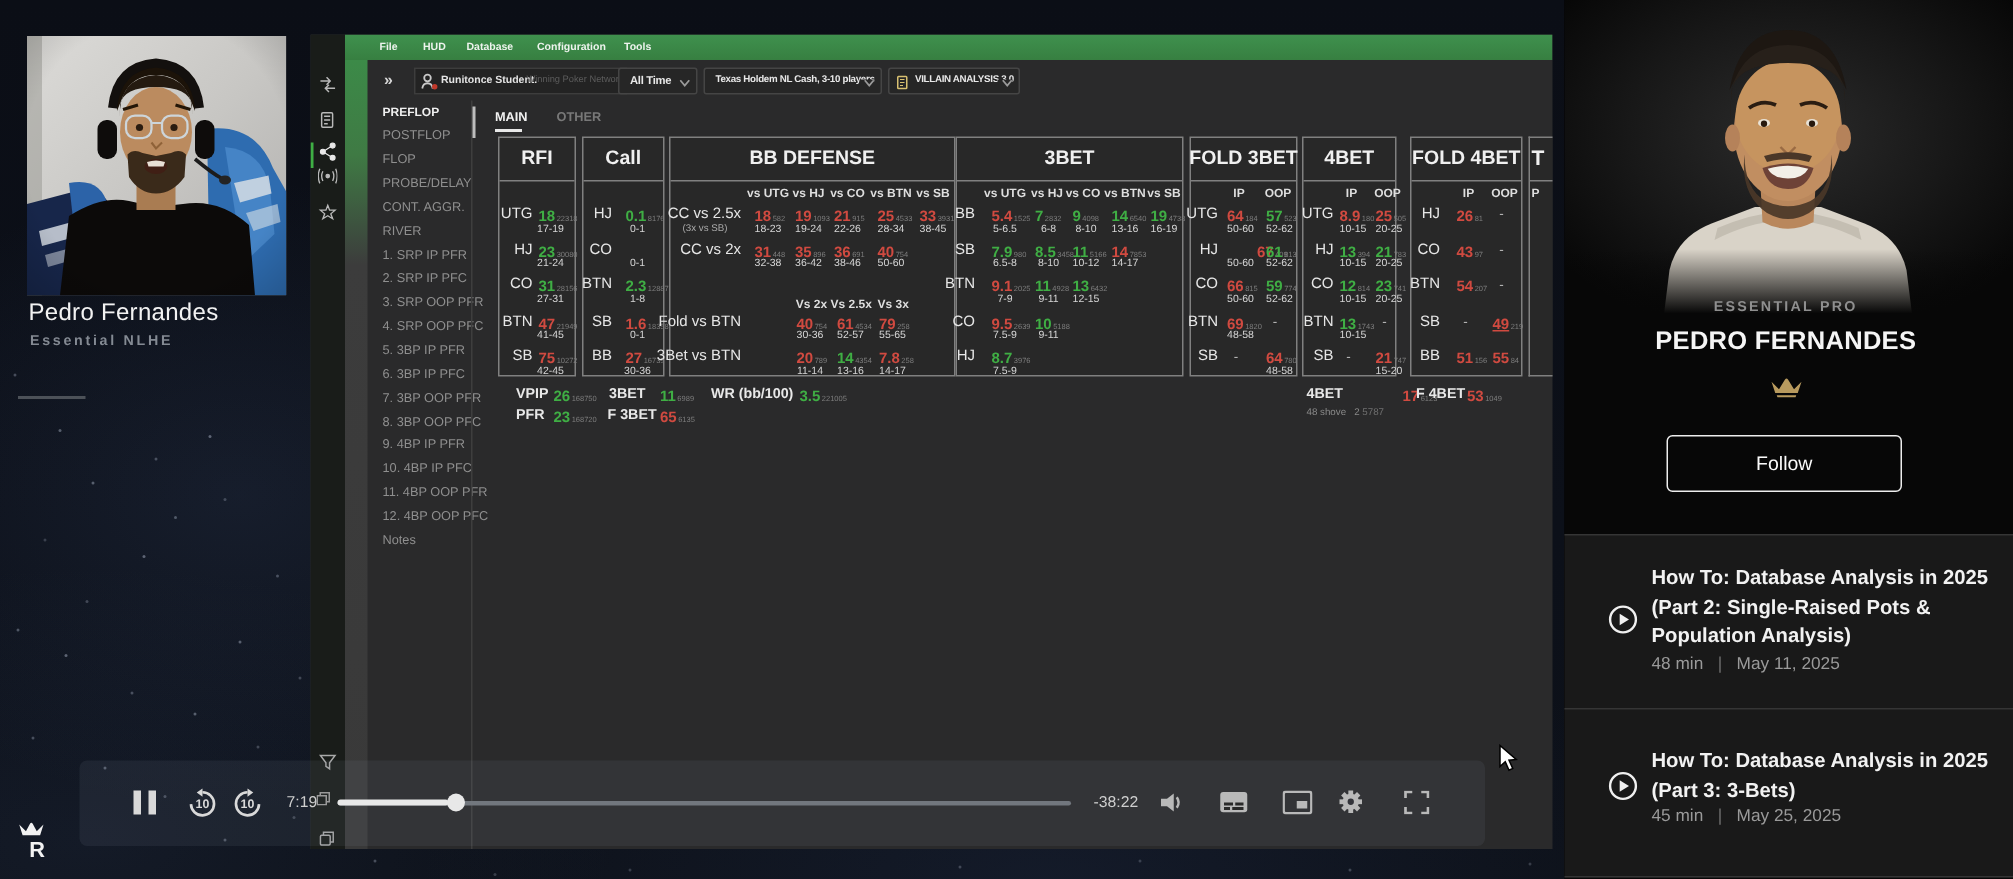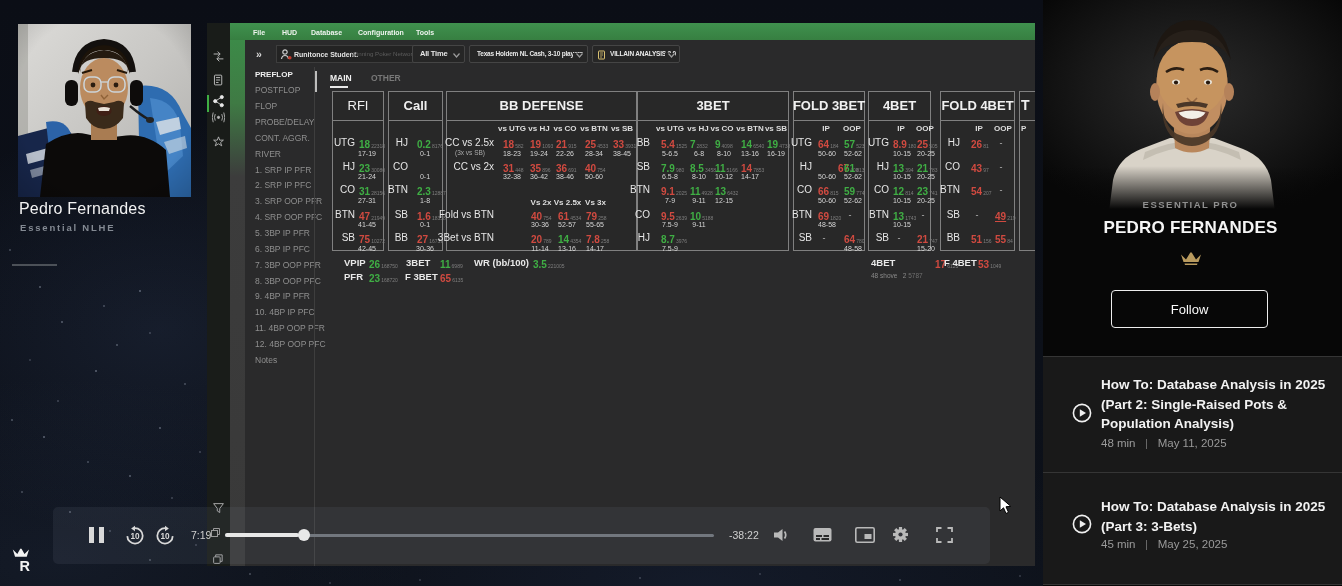--- a/index.html
+++ b/index.html
@@ -183,42 +183,42 @@
 <span class="t " style="left:48px;top:336.8px;transform:translate(0,-50%);font-size:8.5px;color:#8f8f8f;">Notes</span>
 <div class="abs" style="left:107px;top:44px;width:1px;height:499px;background:#3e3e3e;"></div>
 <div class="abs" style="left:108px;top:48px;width:2px;height:21px;background:#bdbdbd;"></div>
 <span class="t " style="left:123px;top:55px;transform:translate(0,-50%);font-size:8.5px;font-weight:bold;color:#f2f2f2;">MAIN</span>
 <div class="abs" style="left:123px;top:63px;width:18px;height:2px;background:#e8e8e8;"></div>
 <span class="t " style="left:164px;top:55px;transform:translate(0,-50%);font-size:8.5px;font-weight:bold;color:#787878;">OTHER</span>
 </div>
 <div class="panel" style="left:332px;top:91px;width:52px;height:159.5px;">
     <div class="phead"></div>
   </div>
-<span class="t " style="left:358.0px;top:105px;transform:translate(-50%,-50%);font-size:13px;font-weight:normal;color:#f0f0f0;">RFI</span>
+<span class="t " style="left:358.0px;top:105px;transform:translate(-50%,-50%);font-size:13px;font-weight:bold;color:#f0f0f0;">RFI</span>
 <span class="t lb" style="left:355px;top:143px;transform:translate(-100%,-50%);">UTG</span>
 <span class="t vg" style="left:359px;top:143px;transform:translate(0,-50%);"><b style="color:#3fae44;">18</b><i>22318</i></span>
 <span class="t rg" style="left:367px;top:152.5px;transform:translate(-50%,-50%);">17-19</span>
 <span class="t lb" style="left:355px;top:166.5px;transform:translate(-100%,-50%);">HJ</span>
 <span class="t vg" style="left:359px;top:166.5px;transform:translate(0,-50%);"><b style="color:#3fae44;">23</b><i>30080</i></span>
 <span class="t rg" style="left:367px;top:176.0px;transform:translate(-50%,-50%);">21-24</span>
 <span class="t lb" style="left:355px;top:190px;transform:translate(-100%,-50%);">CO</span>
 <span class="t vg" style="left:359px;top:190px;transform:translate(0,-50%);"><b style="color:#3fae44;">31</b><i>28156</i></span>
 <span class="t rg" style="left:367px;top:199.5px;transform:translate(-50%,-50%);">27-31</span>
 <span class="t lb" style="left:355px;top:214.5px;transform:translate(-100%,-50%);">BTN</span>
 <span class="t vg" style="left:359px;top:214.5px;transform:translate(0,-50%);"><b style="color:#d04a40;">47</b><i>21949</i></span>
 <span class="t rg" style="left:367px;top:224.0px;transform:translate(-50%,-50%);">41-45</span>
 <span class="t lb" style="left:355px;top:238px;transform:translate(-100%,-50%);">SB</span>
 <span class="t vg" style="left:359px;top:238px;transform:translate(0,-50%);"><b style="color:#d04a40;">75</b><i>10272</i></span>
 <span class="t rg" style="left:367px;top:247.5px;transform:translate(-50%,-50%);">42-45</span>
 <div class="panel" style="left:388px;top:91px;width:55px;height:159.5px;">
     <div class="phead"></div>
   </div>
 <span class="t " style="left:415.5px;top:105px;transform:translate(-50%,-50%);font-size:13px;font-weight:bold;color:#f0f0f0;">Call</span>
 <span class="t lb" style="left:408px;top:143px;transform:translate(-100%,-50%);">HJ</span>
-<span class="t vg" style="left:417px;top:143px;transform:translate(0,-50%);"><b style="color:#3fae44;">0.2</b><i>8176</i></span>
+<span class="t vg" style="left:417px;top:143px;transform:translate(0,-50%);"><b style="color:#3fae44;">0.1</b><i>8176</i></span>
 <span class="t rg" style="left:425px;top:152.5px;transform:translate(-50%,-50%);">0-1</span>
 <span class="t lb" style="left:408px;top:166.5px;transform:translate(-100%,-50%);">CO</span>
 <span class="t vg" style="left:417px;top:166.5px;transform:translate(0,-50%);"><b style="color:#3fae44;margin-left:48px;">0.7</b><i>7827</i></span>
 <span class="t rg" style="left:425px;top:176.0px;transform:translate(-50%,-50%);">0-1</span>
 <span class="t lb" style="left:408px;top:190px;transform:translate(-100%,-50%);">BTN</span>
 <span class="t vg" style="left:417px;top:190px;transform:translate(0,-50%);"><b style="color:#3fae44;">2.3</b><i>12887</i></span>
 <span class="t rg" style="left:425px;top:199.5px;transform:translate(-50%,-50%);">1-8</span>
 <span class="t lb" style="left:408px;top:214.5px;transform:translate(-100%,-50%);">SB</span>
 <span class="t vg" style="left:417px;top:214.5px;transform:translate(0,-50%);"><b style="color:#d04a40;">1.6</b><i>18358</i></span>
 <span class="t rg" style="left:425px;top:224.0px;transform:translate(-50%,-50%);">0-1</span>

